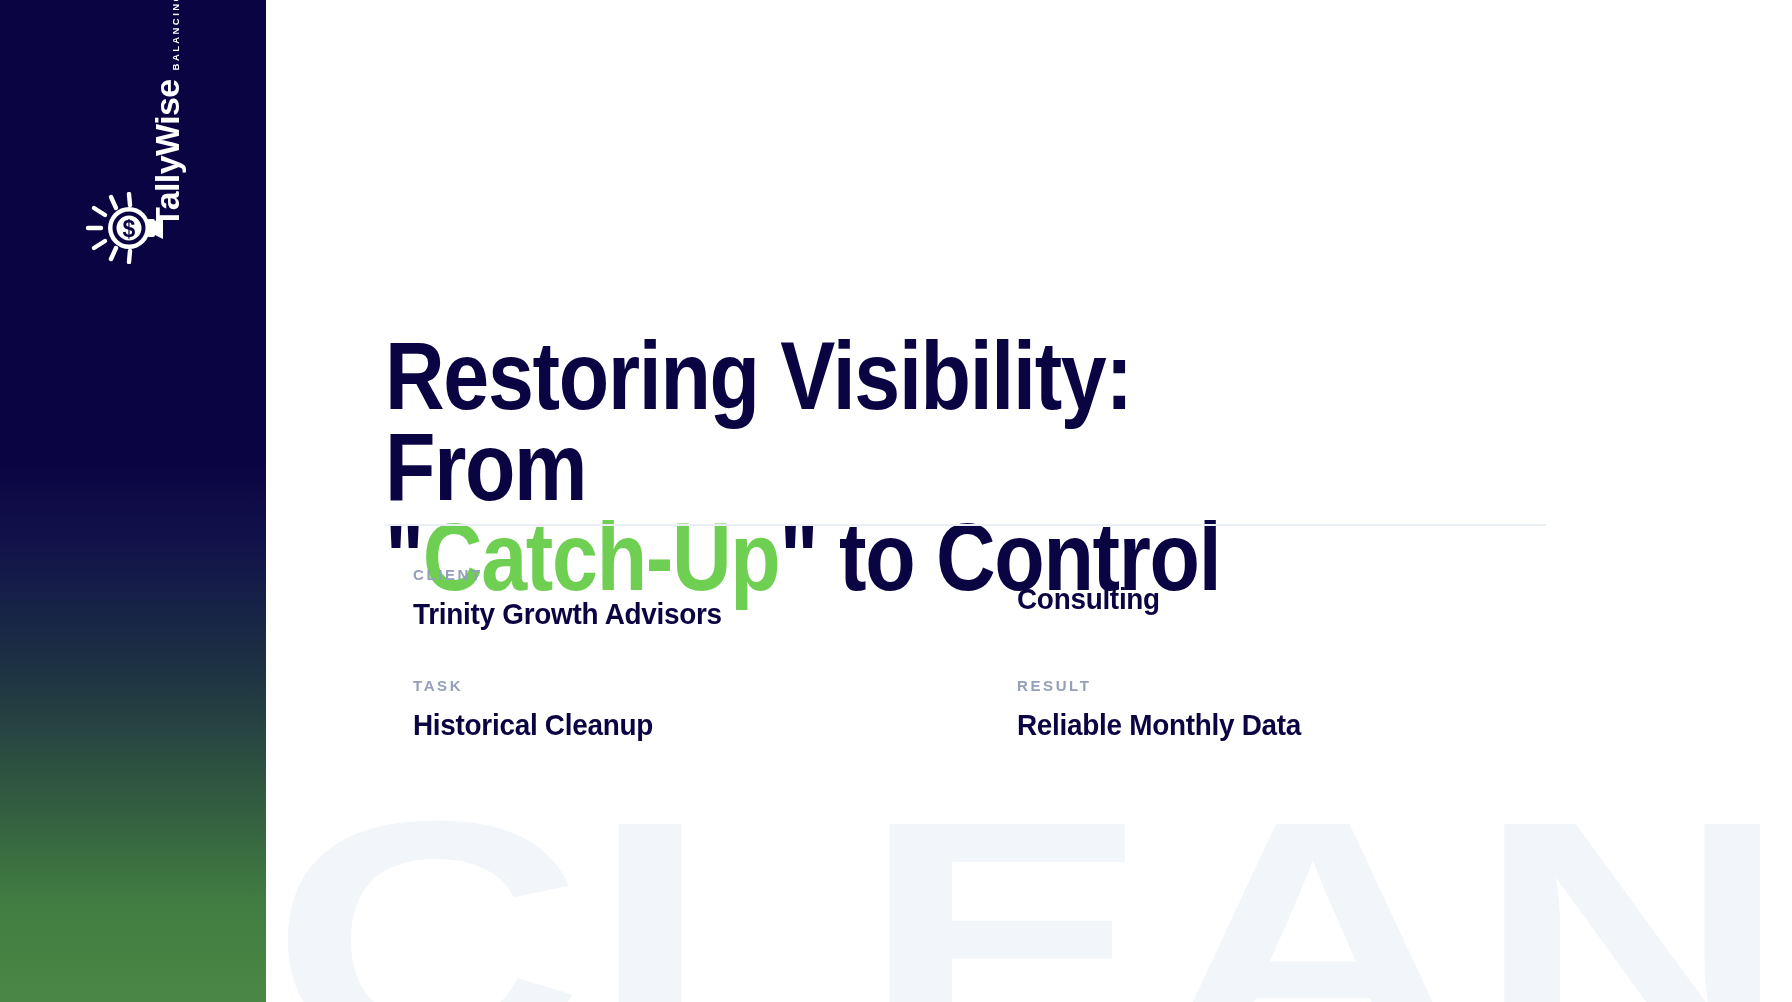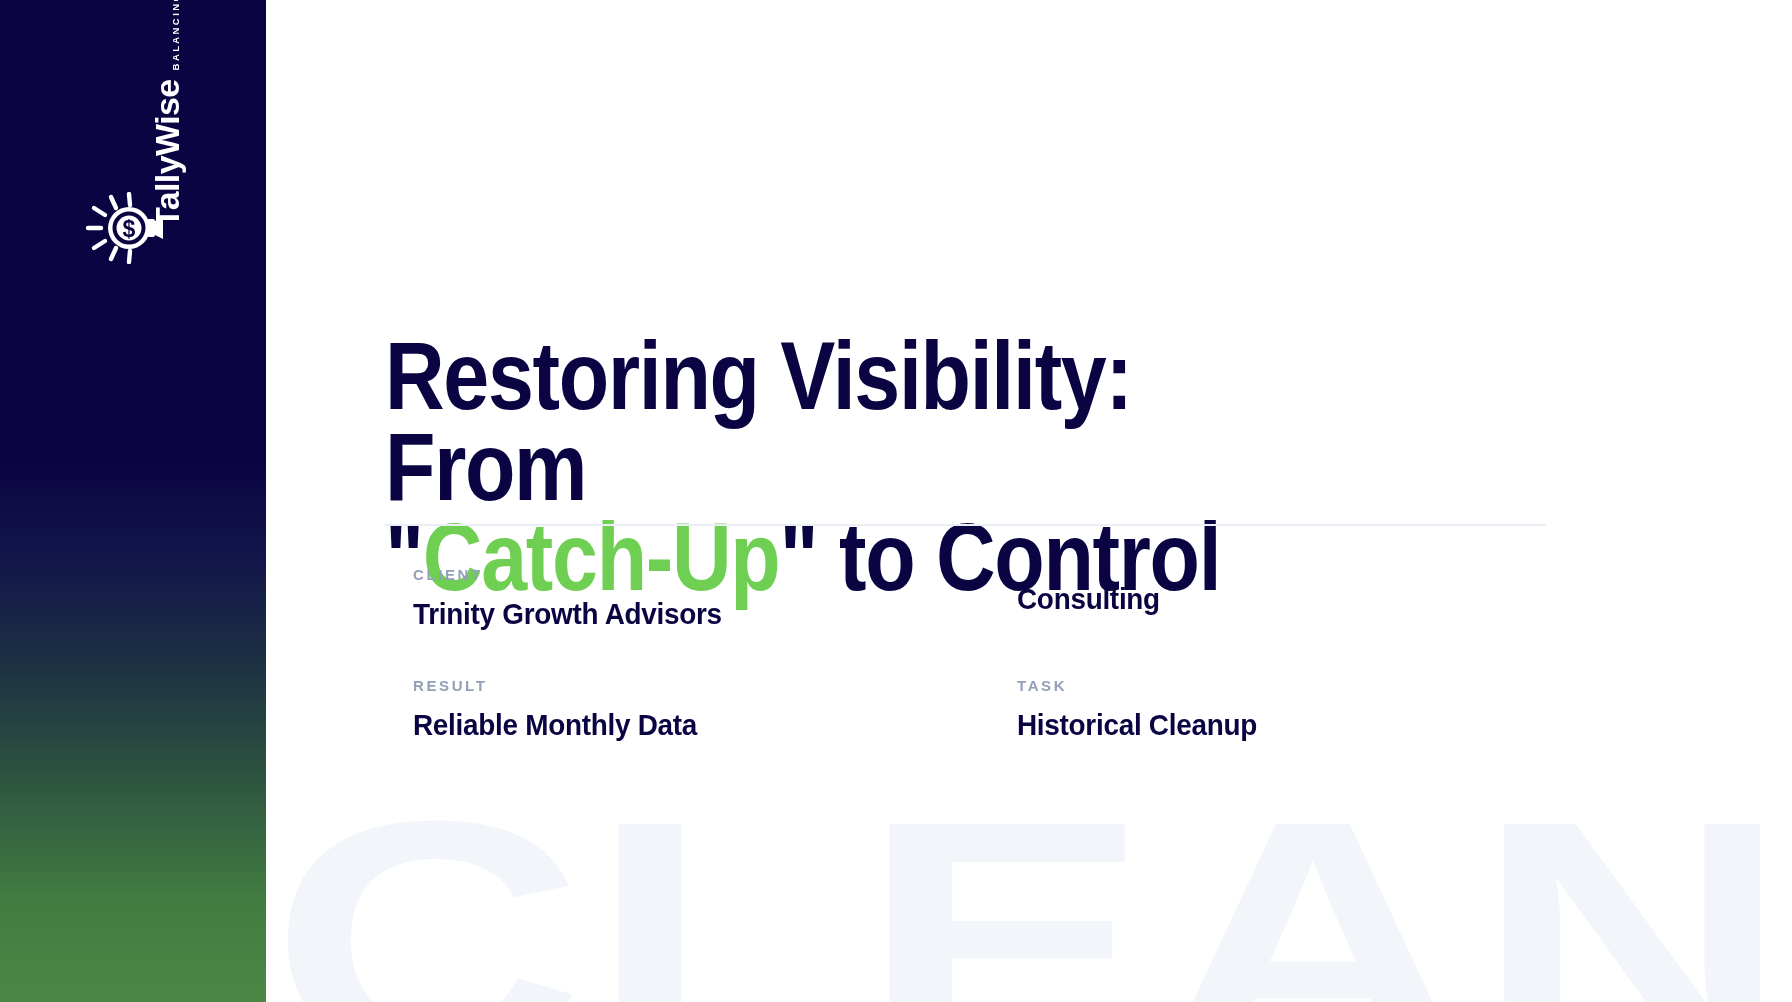--- a/index.html
+++ b/index.html
@@ -250,26 +250,26 @@
         <div class="meta-cell">
           <span class="meta-label">CLIENT</span>
           <span class="meta-value">Trinity Growth Advisors</span>
         </div>
 
         <div class="meta-cell">
           <span class="meta-value">Consulting</span>
         </div>
 
         <div class="meta-cell">
+          <span class="meta-label">TASK</span>
+          <span class="meta-value">Historical Cleanup</span>
+        </div>
+
+        <div class="meta-cell">
           <span class="meta-label">RESULT</span>
           <span class="meta-value">Reliable Monthly Data</span>
-        </div>
-
-        <div class="meta-cell">
-          <span class="meta-label">TASK</span>
-          <span class="meta-value">Historical Cleanup</span>
         </div>
 
       </div>
     </div>
   </main>
 
 </div>
 
 </body></html>

